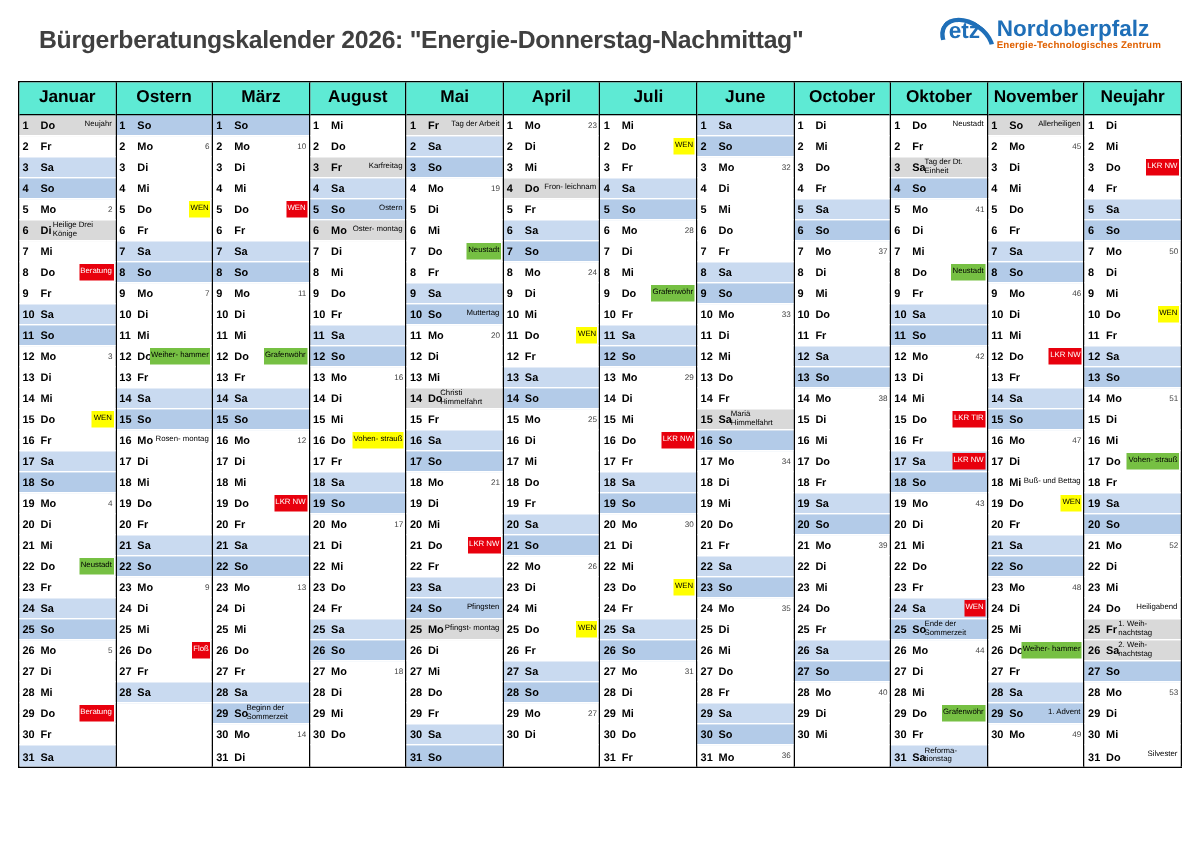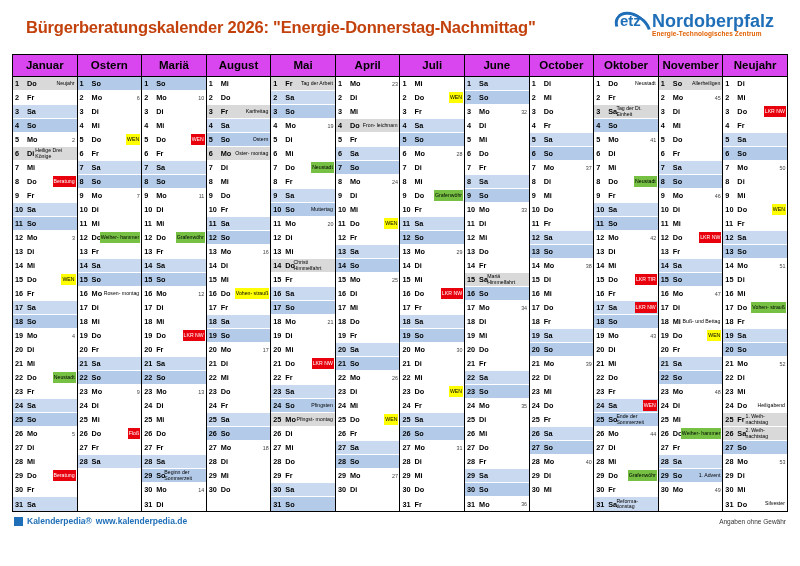--- a/index.html
+++ b/index.html
@@ -7,42 +7,42 @@
     width:800px;height:566px;
     background:#ffffff;
     font-family:"Liberation Sans", sans-serif;
     overflow:hidden;
   }
   .page{position:relative;width:800px;height:566px;box-sizing:border-box;padding:10px 12px 6px 12px;}
 
   
   .header{display:flex;align-items:flex-start;justify-content:space-between;height:44px;}
   .title{
-    font-size:16.5px;font-weight:bold;color:#c2410c;letter-spacing:-0.2px;
+    font-size:16.5px;font-weight:bold;color:#404040;letter-spacing:-0.2px;
     padding-left:14px;padding-top:8px;white-space:nowrap;
   }
   .logo{display:flex;align-items:flex-start;gap:5px;padding-right:14px;padding-top:2px;}
   .logo-mark{position:relative;width:34px;height:26px;}
   .logo-mark .swoosh{
     position:absolute;left:0;top:2px;width:34px;height:22px;
     border:3px solid #1f6fb8;border-radius:50%;
     border-right-color:transparent;border-bottom-color:transparent;
     transform:rotate(35deg);
   }
   .logo-etz{position:absolute;left:7px;top:0;font-size:15px;font-weight:bold;color:#1f6fb8;font-family:"Liberation Sans",sans-serif;}
   .logo-txt{display:flex;flex-direction:column;line-height:1.05;}
-  .logo-main{font-size:18px;font-weight:bold;color:#1f6fb8;}
+  .logo-main{font-size:15px;font-weight:bold;color:#1f6fb8;}
   .logo-sub{font-size:6.5px;color:#e06000;font-weight:bold;letter-spacing:.1px;}
 
   
   .cal{display:flex;gap:0;border:1px solid #000;border-right:none;}
   .month{flex:1 1 0;border-right:1px solid #000;display:flex;flex-direction:column;min-width:0;}
   .mhead{
     text-align:center;font-weight:bold;font-size:11.5px;
-    padding:4px 0 5px 0;border-bottom:1px solid #000;background:#d946ef;
+    padding:4px 0 5px 0;border-bottom:1px solid #000;background:#5eead4;
   }
   .day{
     position:relative;height:14.0px;border-bottom:1px solid #ffffff;
     font-size:7.3px;display:flex;align-items:center;box-sizing:border-box;
     padding-left:2px;overflow:hidden;white-space:nowrap;
   }
   .day:last-child{border-bottom:none;}
   .dnum{font-weight:bold;min-width:10px;display:inline-block;}
   .dwd{font-weight:bold;margin-left:2px;}
   .note{
@@ -347,21 +347,21 @@
         </div>
         <div class="day sat">
           <span class="dnum">28</span>
           <span class="dwd">Sa</span>
         </div>
         <div class="emptyrow"></div>
         <div class="emptyrow"></div>
         <div class="emptyrow"></div>
       </div>
       <div class="month">
-        <div class="mhead">Mariä</div>
+        <div class="mhead">März</div>
         <div class="day sun">
           <span class="dnum">1</span>
           <span class="dwd">So</span>
         </div>
         <div class="day w">
           <span class="dnum">2</span>
           <span class="dwd">Mo</span>
           <span class="wk">10</span>
         </div>
         <div class="day w">
@@ -1693,22 +1693,14 @@
           <span class="dwd">Mi</span>
         </div>
         <div class="day w">
           <span class="dnum">31</span>
           <span class="dwd">Do</span>
           <span class="note n-plain">Silvester</span>
         </div>
       </div>
     </div>
 
-  <div class="footer">
-    <div class="brand">
-      <span class="sq"></span>
-      <span>Kalenderpedia®</span>
-      <span>www.kalenderpedia.de</span>
-    </div>
-    <div class="fnote">Angaben ohne Gewähr</div>
-  </div>
 
 </div>
 
 </body></html>

